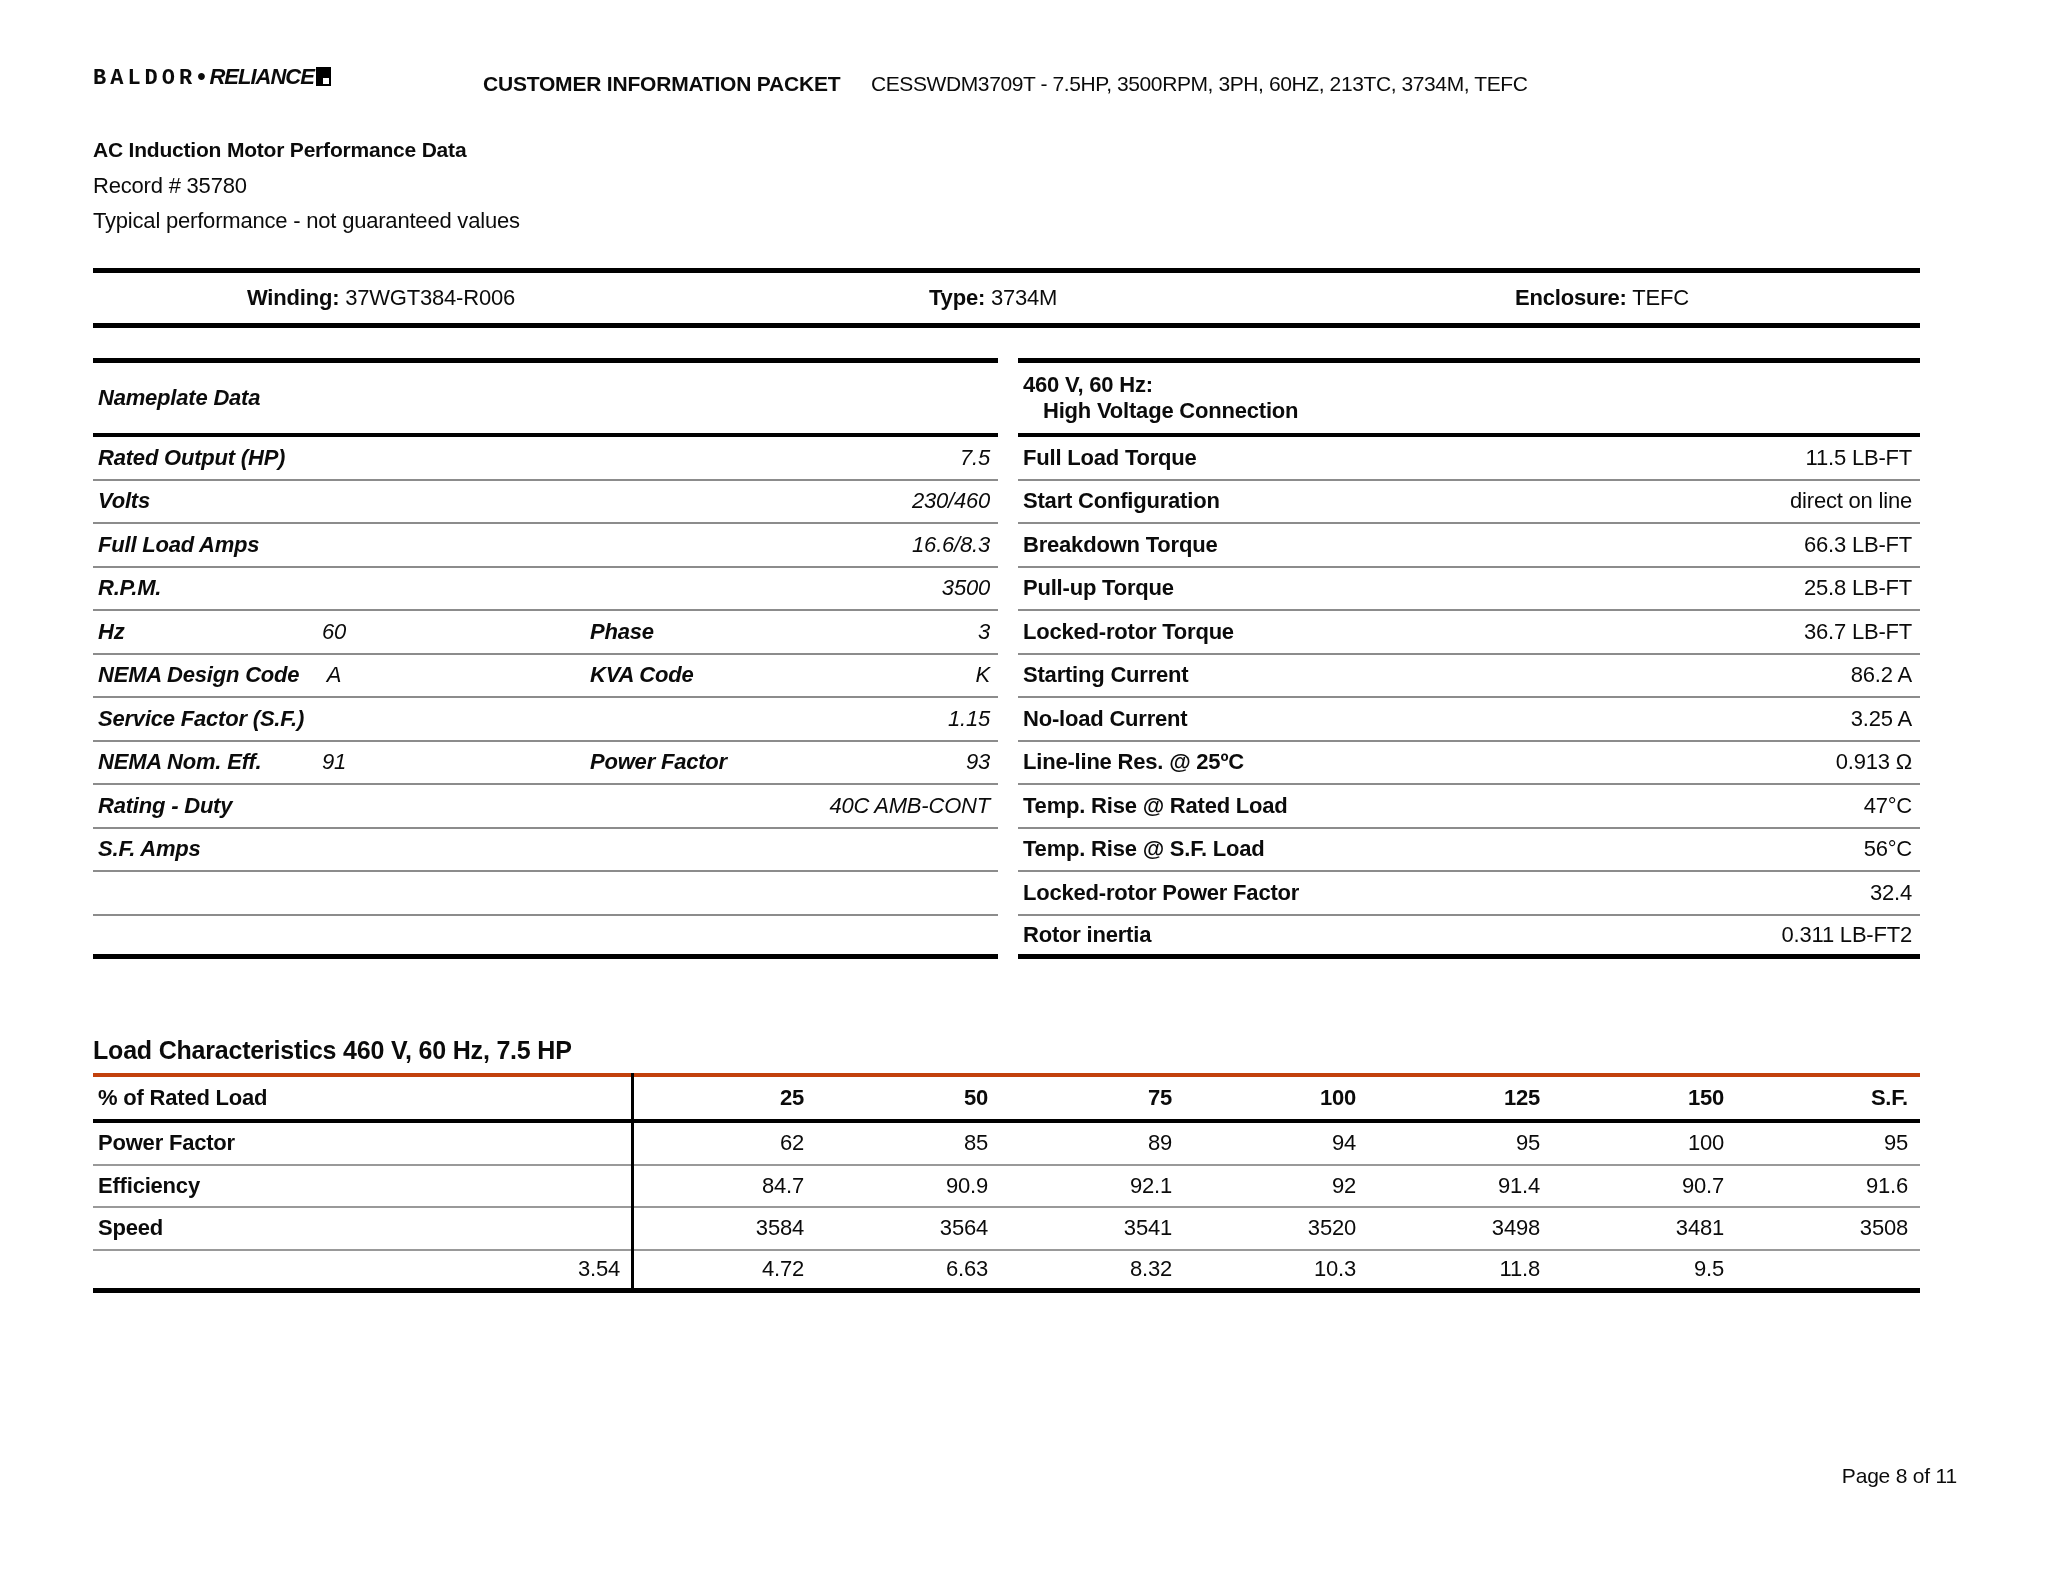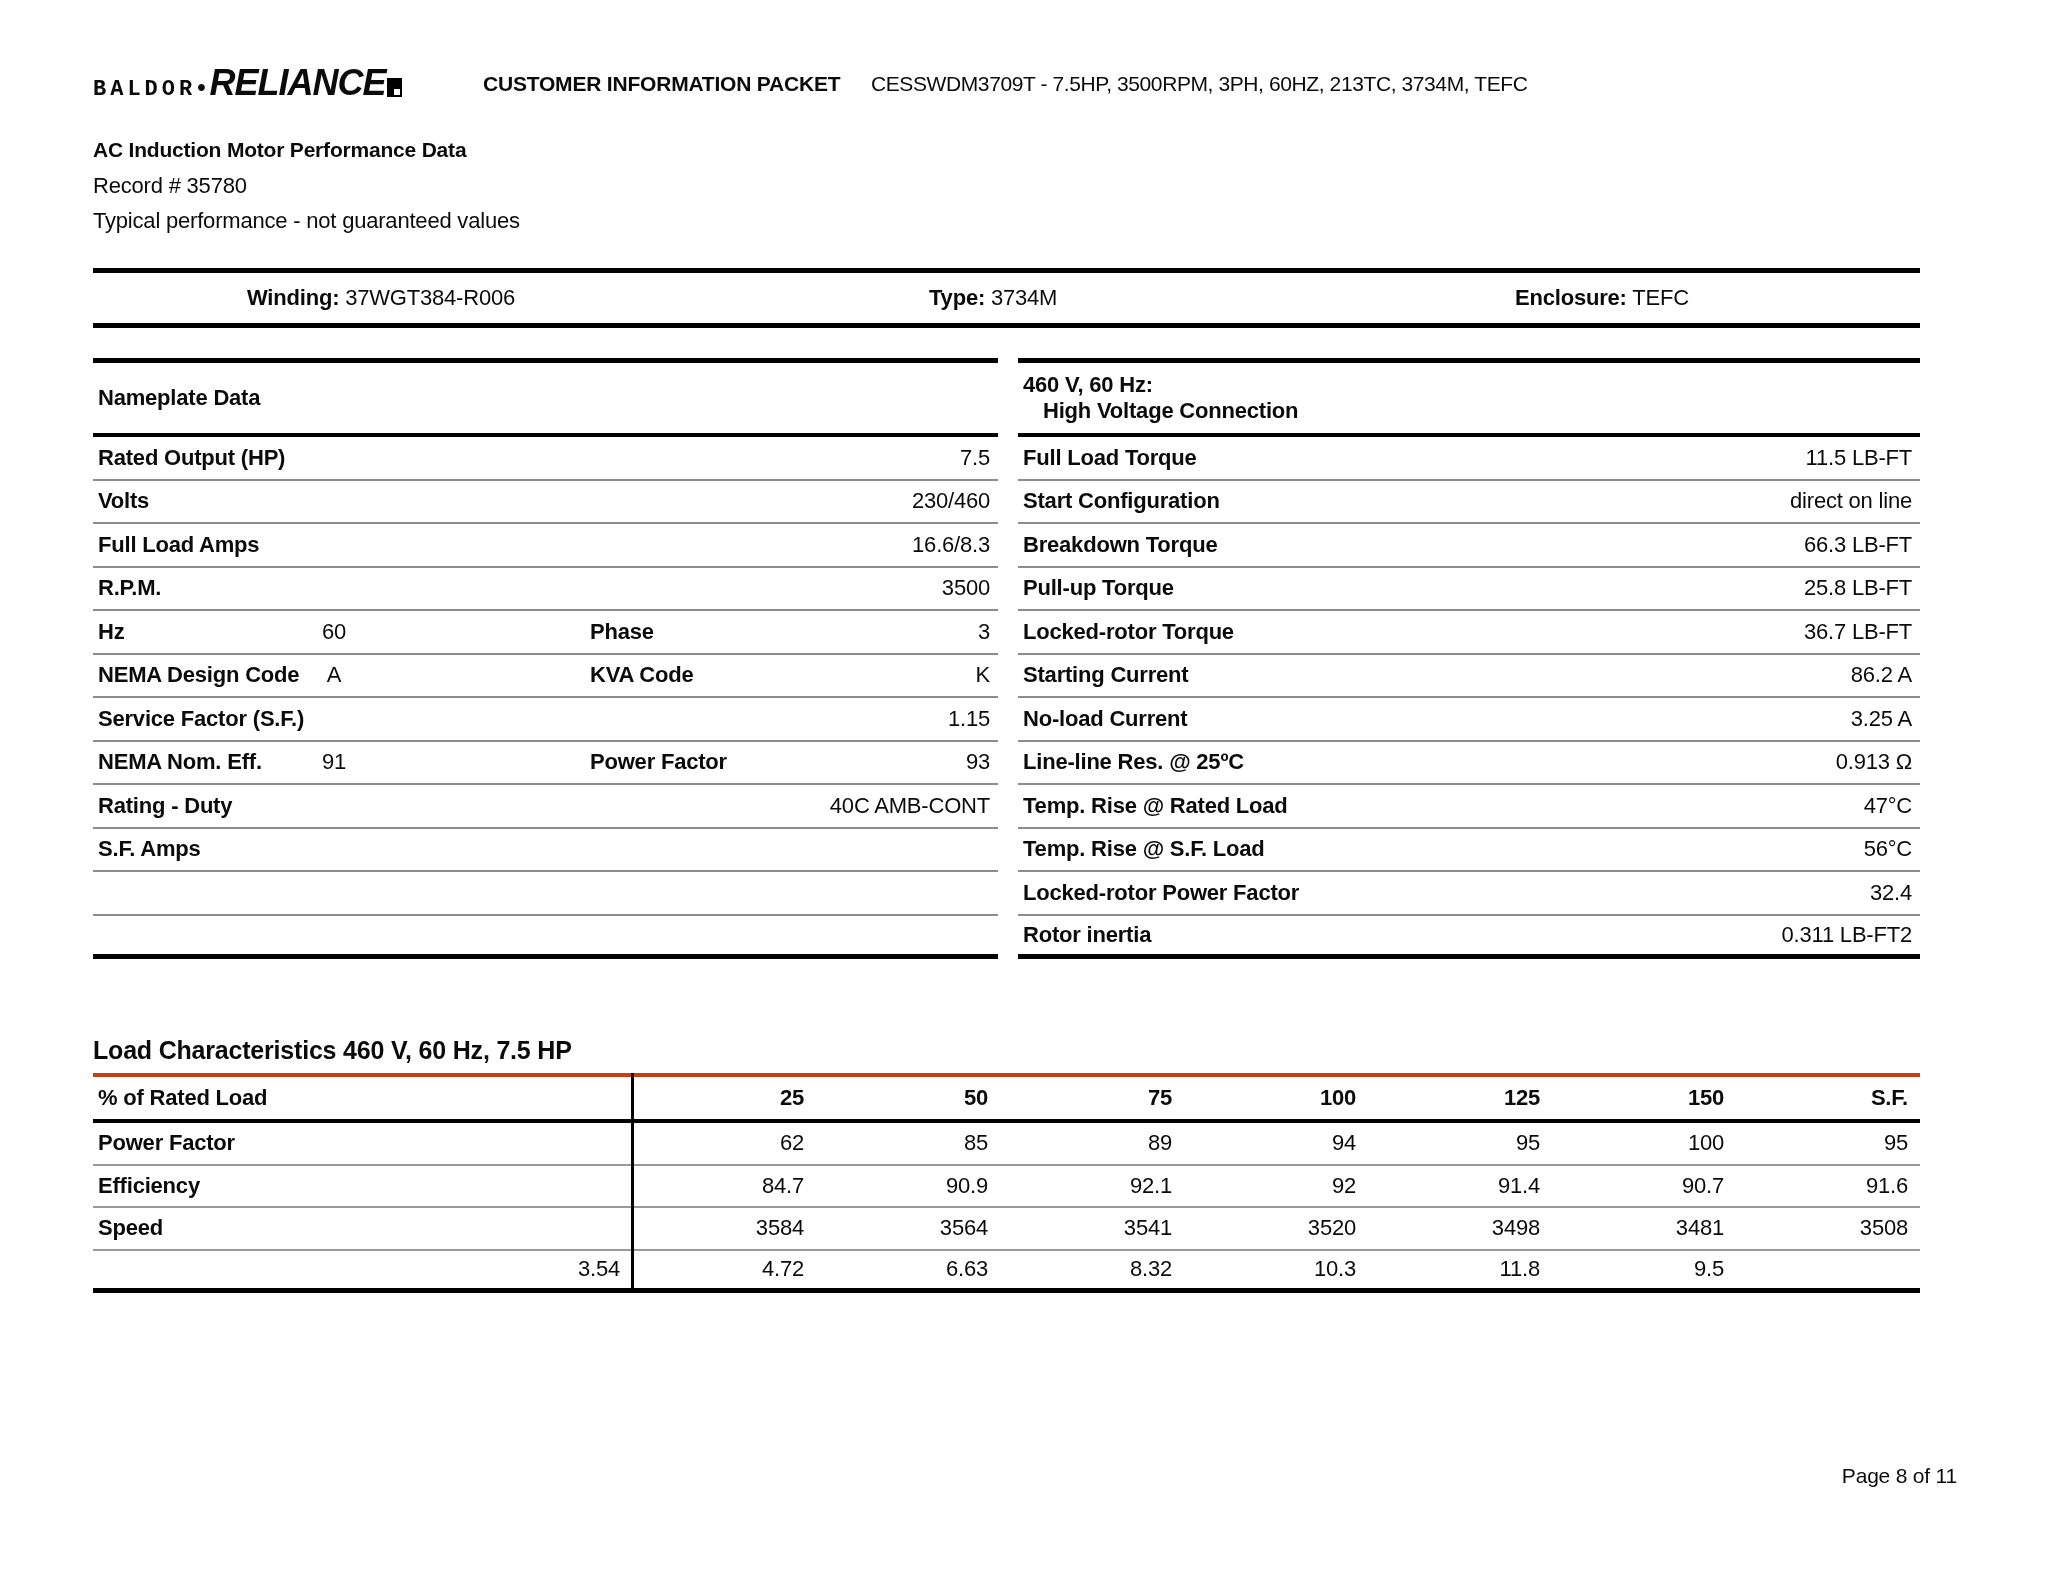--- a/index.html
+++ b/index.html
@@ -6,41 +6,41 @@
   html,body { background:#e8e8e8; }
   .page {
     position:relative; width:2048px; height:1582px; background:#ffffff;
     font-family:"Liberation Sans","DejaVu Sans",sans-serif; color:#0b0b0b;
     overflow:hidden; letter-spacing:-0.2px;
   }
   
   .hdr-logo { position:absolute; left:93px; top:62px; white-space:nowrap; }
   .brand1 { font-family:Liberation Mono, monospace; font-weight:bold; font-size:22px; letter-spacing:4px;text-align:center; }
   .brand-dot { font-size:24px; font-weight:bold; margin:0 4px 0 1px; }
-  .brand2 { font-style:italic; font-weight:bold; font-size:36px; letter-spacing:-1px; }
+  .brand2 { font-style:italic; font-weight:bold; font-size:22px; letter-spacing:-1px; }
   .brand-mark { display:inline-block; position:relative; width:15px; height:19px; background:#000; margin-left:2px; vertical-align:baseline; top:2px; }
   .brand-mark::after { content:""; position:absolute; right:2px; bottom:2px; width:6px; height:6px; background:#fff; }
   .hdr-doctype { position:absolute; left:483px; top:72px; font-weight:bold; font-size:21px; }
   .hdr-spec { position:absolute; left:871px; top:72px; font-size:21px; letter-spacing:-0.4px; }
   
   .title-block { position:absolute; left:93px; top:138px; }
   .title-block h1 { font-size:21px; font-weight:bold; margin-bottom:11px; }
   .title-block .tline { font-size:22px; margin-bottom:9px; }
   
   .winding-band {
     position:absolute; left:93px; top:268px; width:1827px; height:60px;
     border-top:5px solid #000; border-bottom:5px solid #000;
   }
   .winding-band .band-item { position:absolute; top:50%; transform:translateY(-50%); font-size:22px; white-space:nowrap; }
   .band-item b { font-weight:bold; }
   .bi-winding { left:154px; } .bi-type { left:836px; } .bi-enclosure { left:1422px; }
   
   .tables-row { position:absolute; left:93px; top:358px; width:1827px; display:flex; gap:20px; }
   .dtable { border-top:5px solid #000; }
-  .dtable-left { width:905px; } .dtable-right { width:902px; }
+  .dtable-left { width:905px;font-style:italic; } .dtable-right { width:902px; }
   .thead { height:74px; border-bottom:4px solid #000; display:flex; flex-direction:column; justify-content:center; padding-left:5px; }
   .thead .h1line { font-weight:bold; font-size:22px; }
   .thead .h2line { font-weight:bold; font-size:22px; padding-left:20px; }
   .drow { position:relative; height:43.5px; border-bottom:2px solid #8c8c8c; display:flex; align-items:center; justify-content:space-between; padding:0 8px 0 5px; font-size:22px; }
   .drow.last { border-bottom:5px solid #000; }
   .drow .lbl { font-weight:bold; white-space:nowrap; }
   .drow .val { text-align:right; white-space:nowrap; }
   .drow .midv { position:absolute; left:0; width:482px; top:50%; transform:translateY(-50%); text-align:center; }
   .drow .midl { position:absolute; left:497px; top:50%; transform:translateY(-50%); font-weight:bold; }
   

